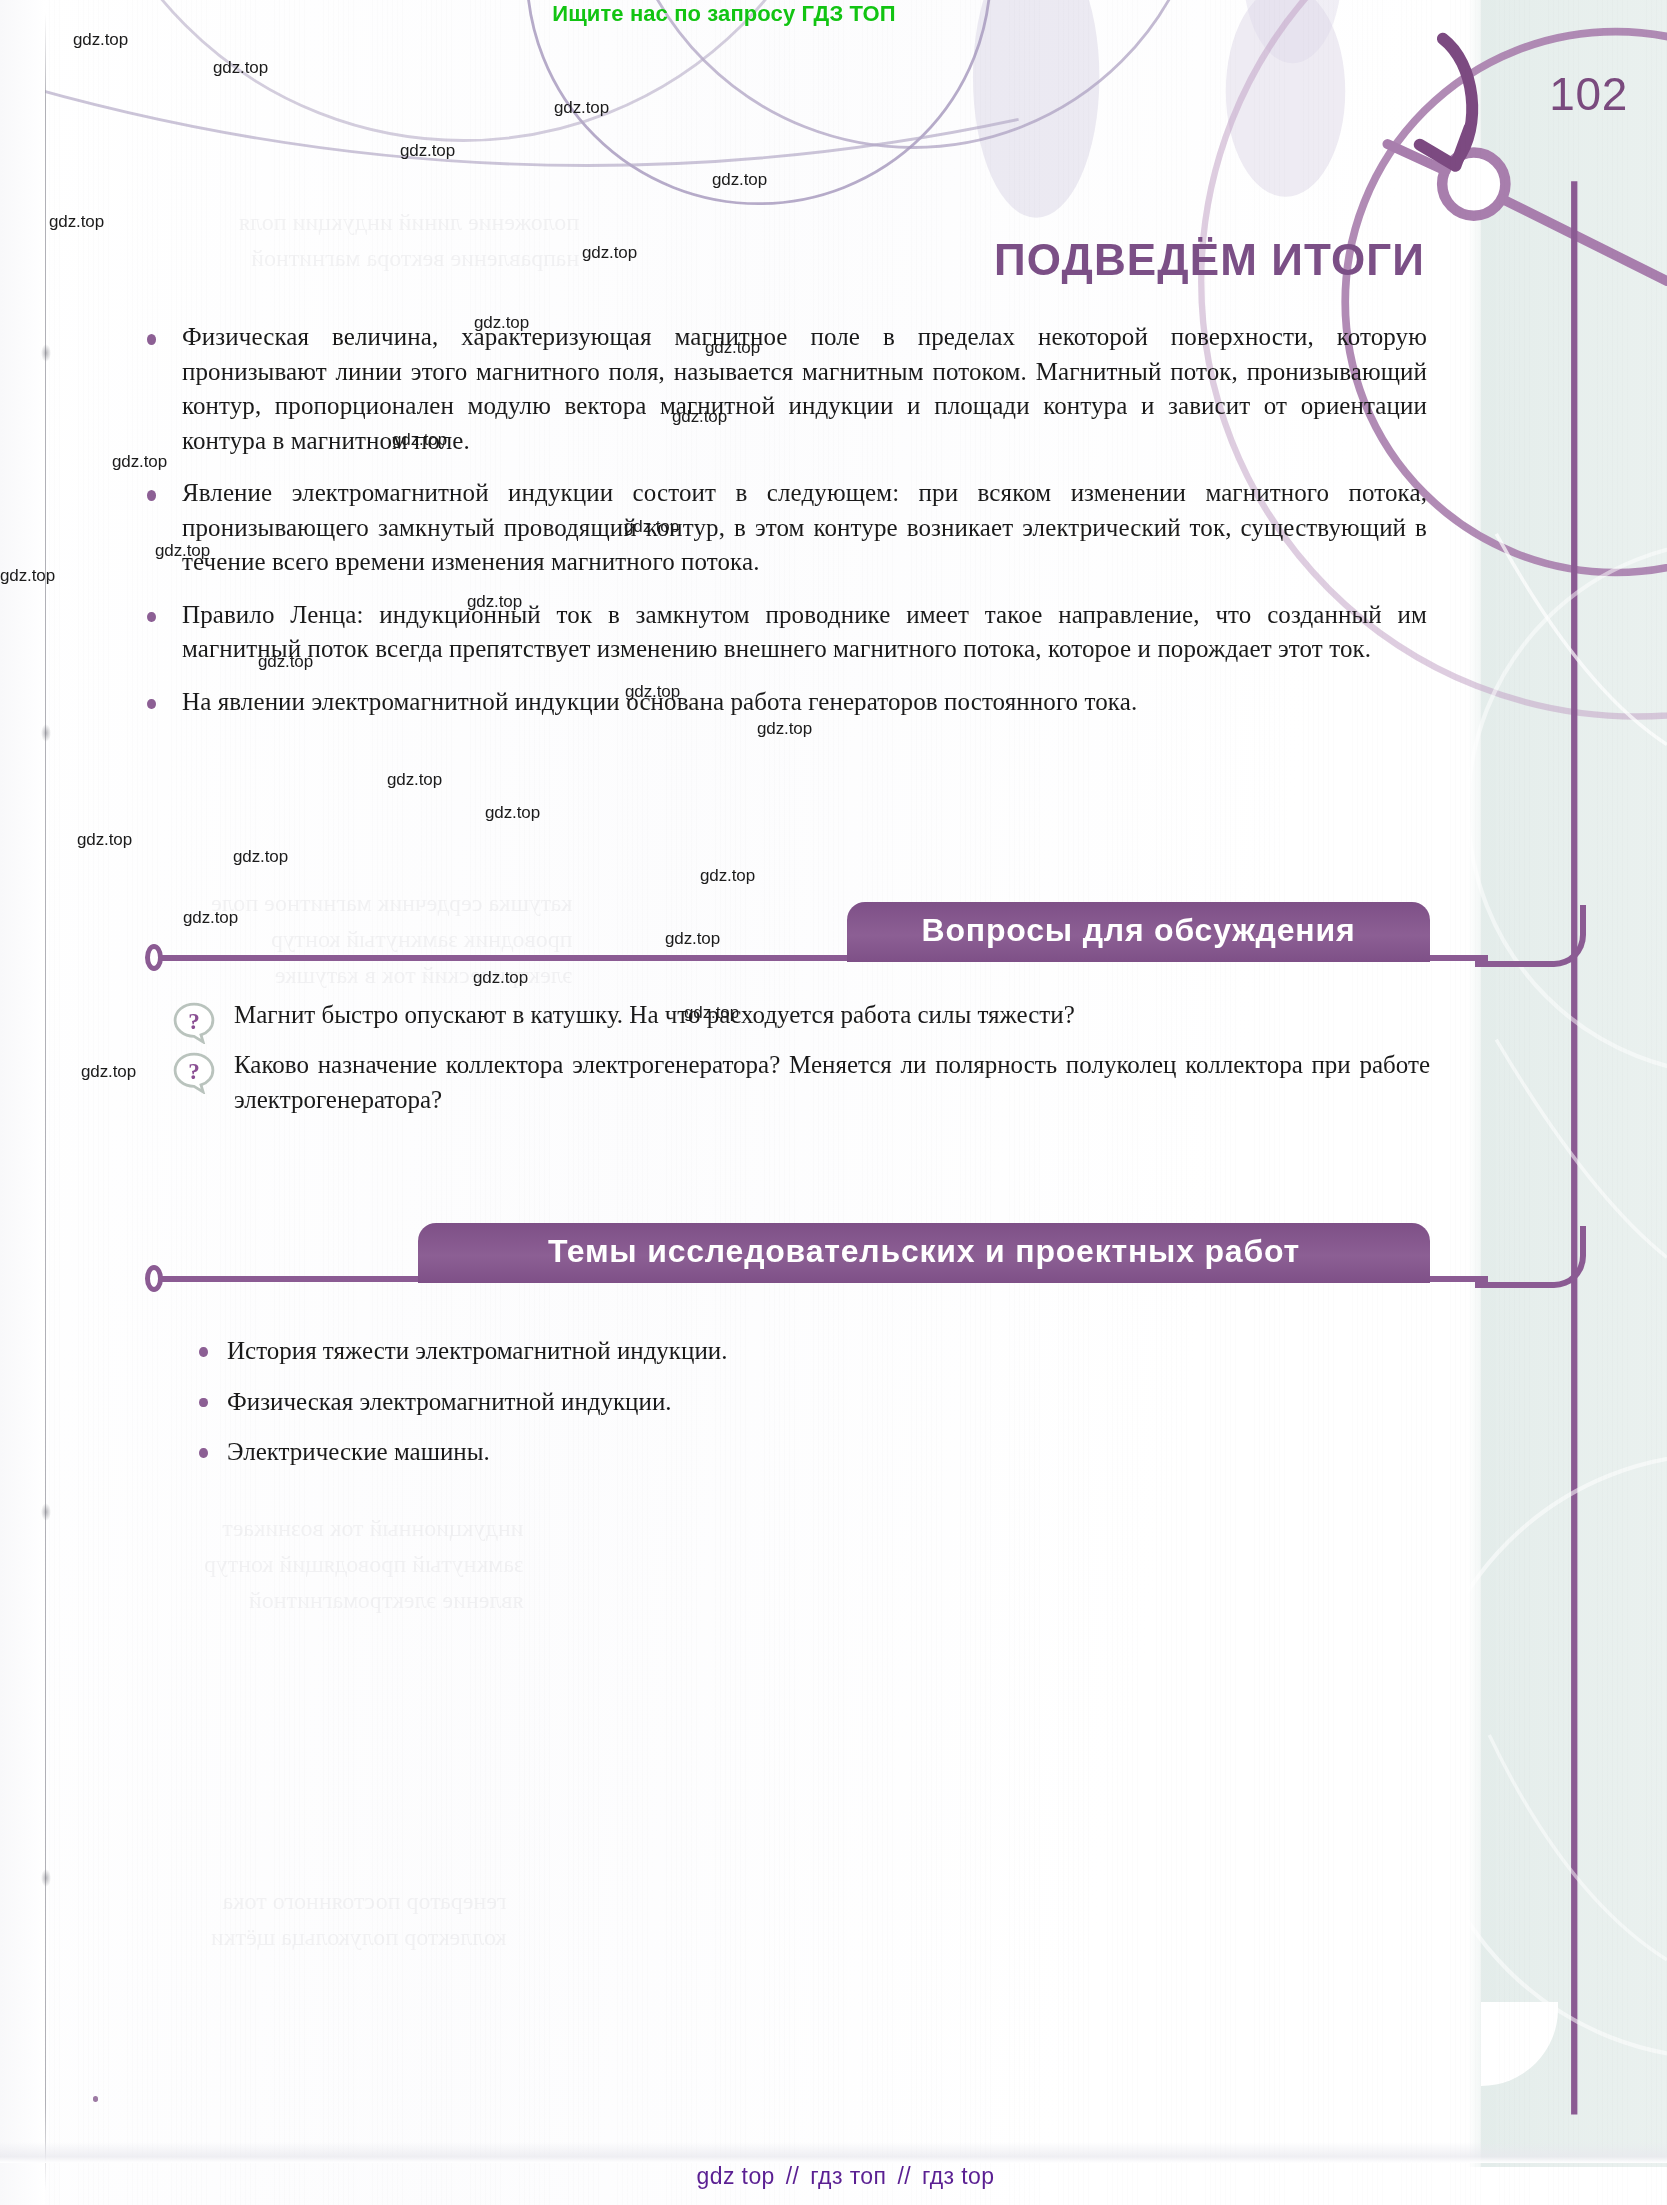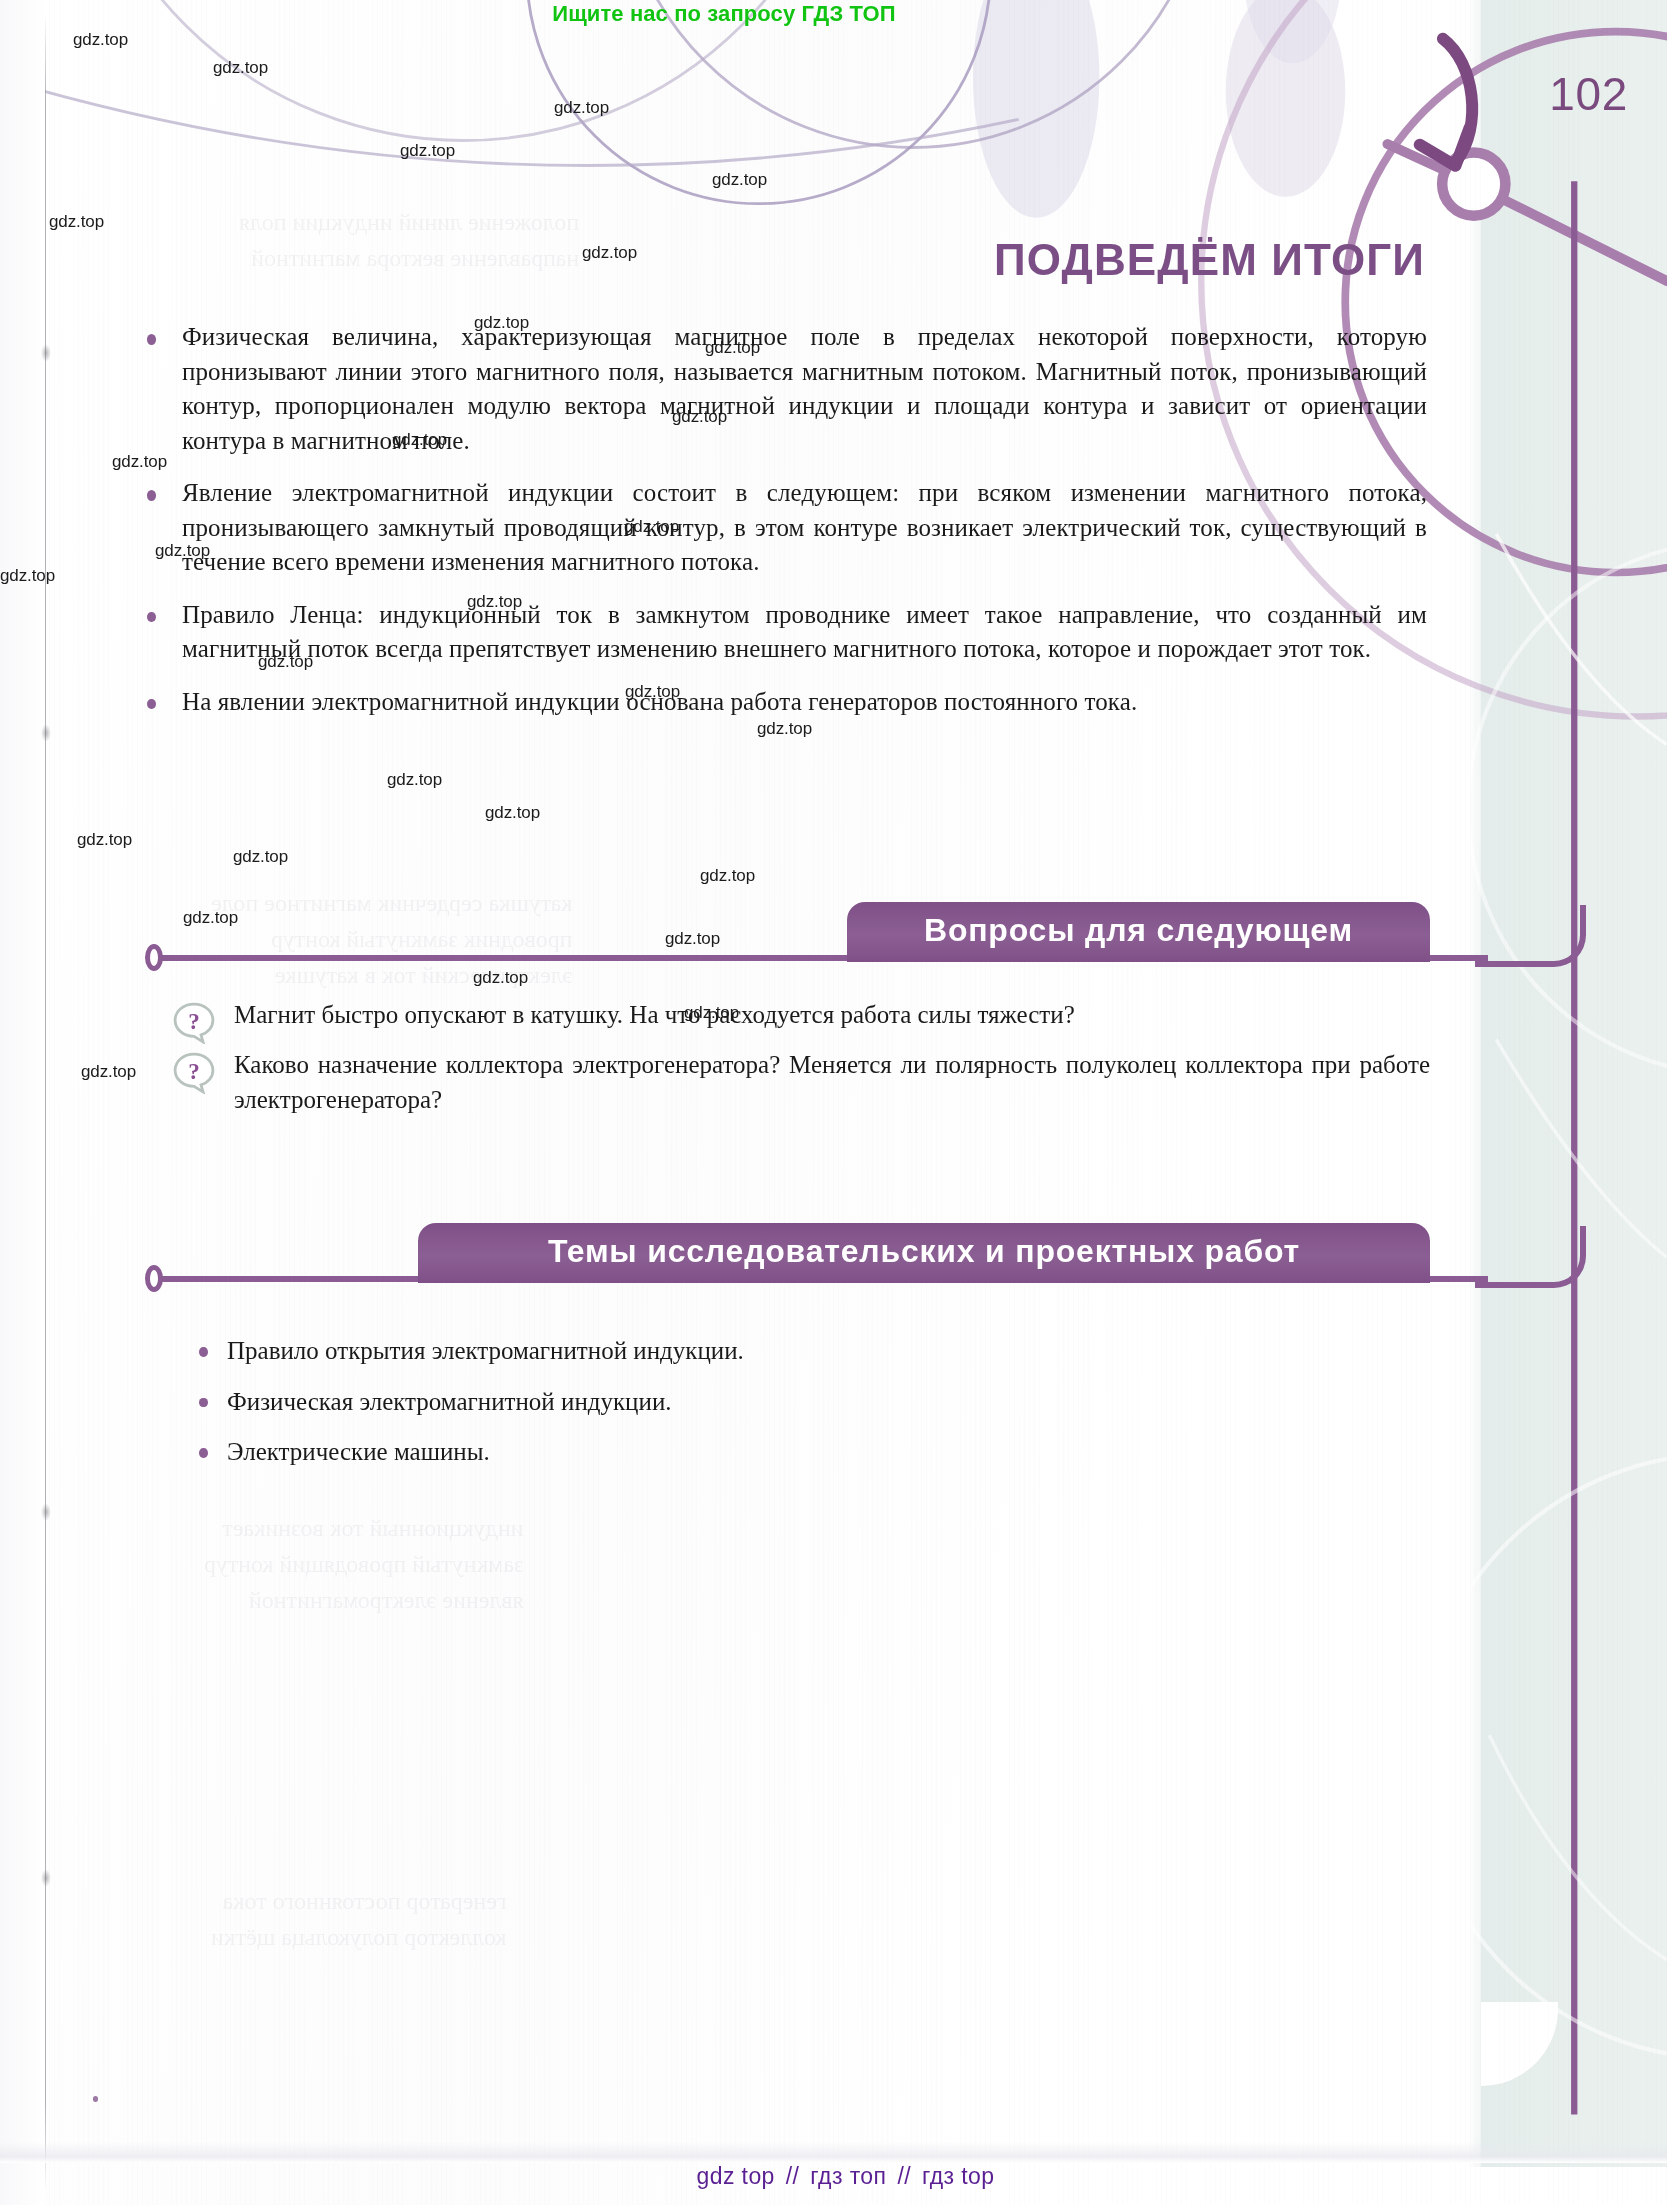--- a/index.html
+++ b/index.html
@@ -440,21 +440,21 @@
       <span class="dot"></span>
       <span>На явлении электромагнитной индукции основана работа генераторов постоянного тока.</span>
     </div>
   </div>
 
   <div class="section-band" style="top:884px">
     <div class="band-line"></div>
     <div class="band-line-curve"></div>
     <div class="band-circle"></div>
     <div class="band-tab" style="left:847px; width:583px;">
-      <span>Вопросы для следующем</span>
+      <span>Вопросы для обсуждения</span>
     </div>
   </div>
 
   <div class="questions">
     <div class="q-item">
       <span class="q-bubble">
         <svg width="44" height="42" viewBox="0 0 62 60" xmlns="http://www.w3.org/2000/svg" style="font-size:35.5px">
           <path d="M31 3 C46 3 58 13 58 26 C58 36 51 44 41 47 L44 57 L31 49 C16 49 4 39 4 26 C4 13 16 3 31 3 Z" fill="#ffffff" stroke="#b9c3bd" stroke-width="4"></path>
           <text x="31" y="39" font-family="Liberation Serif, DejaVu Serif, serif" font-size="33" font-weight="bold" fill="#8a4f93" text-anchor="middle">?</text>
         </svg>
@@ -477,21 +477,21 @@
     <div class="band-line-curve"></div>
     <div class="band-circle"></div>
     <div class="band-tab" style="left:418px; width:1012px;">
       <span>Темы исследовательских и проектных работ</span>
     </div>
   </div>
 
   <div class="topics">
     <div class="topic-item">
       <span class="dot"></span>
-      <span>Правило открытия электромагнитной индукции.</span>
+      <span>История тяжести электромагнитной индукции.</span>
     </div>
     <div class="topic-item">
       <span class="dot"></span>
       <span>Физическая электромагнитной индукции.</span>
     </div>
     <div class="topic-item">
       <span class="dot"></span>
       <span>Электрические машины.</span>
     </div>
   </div>

